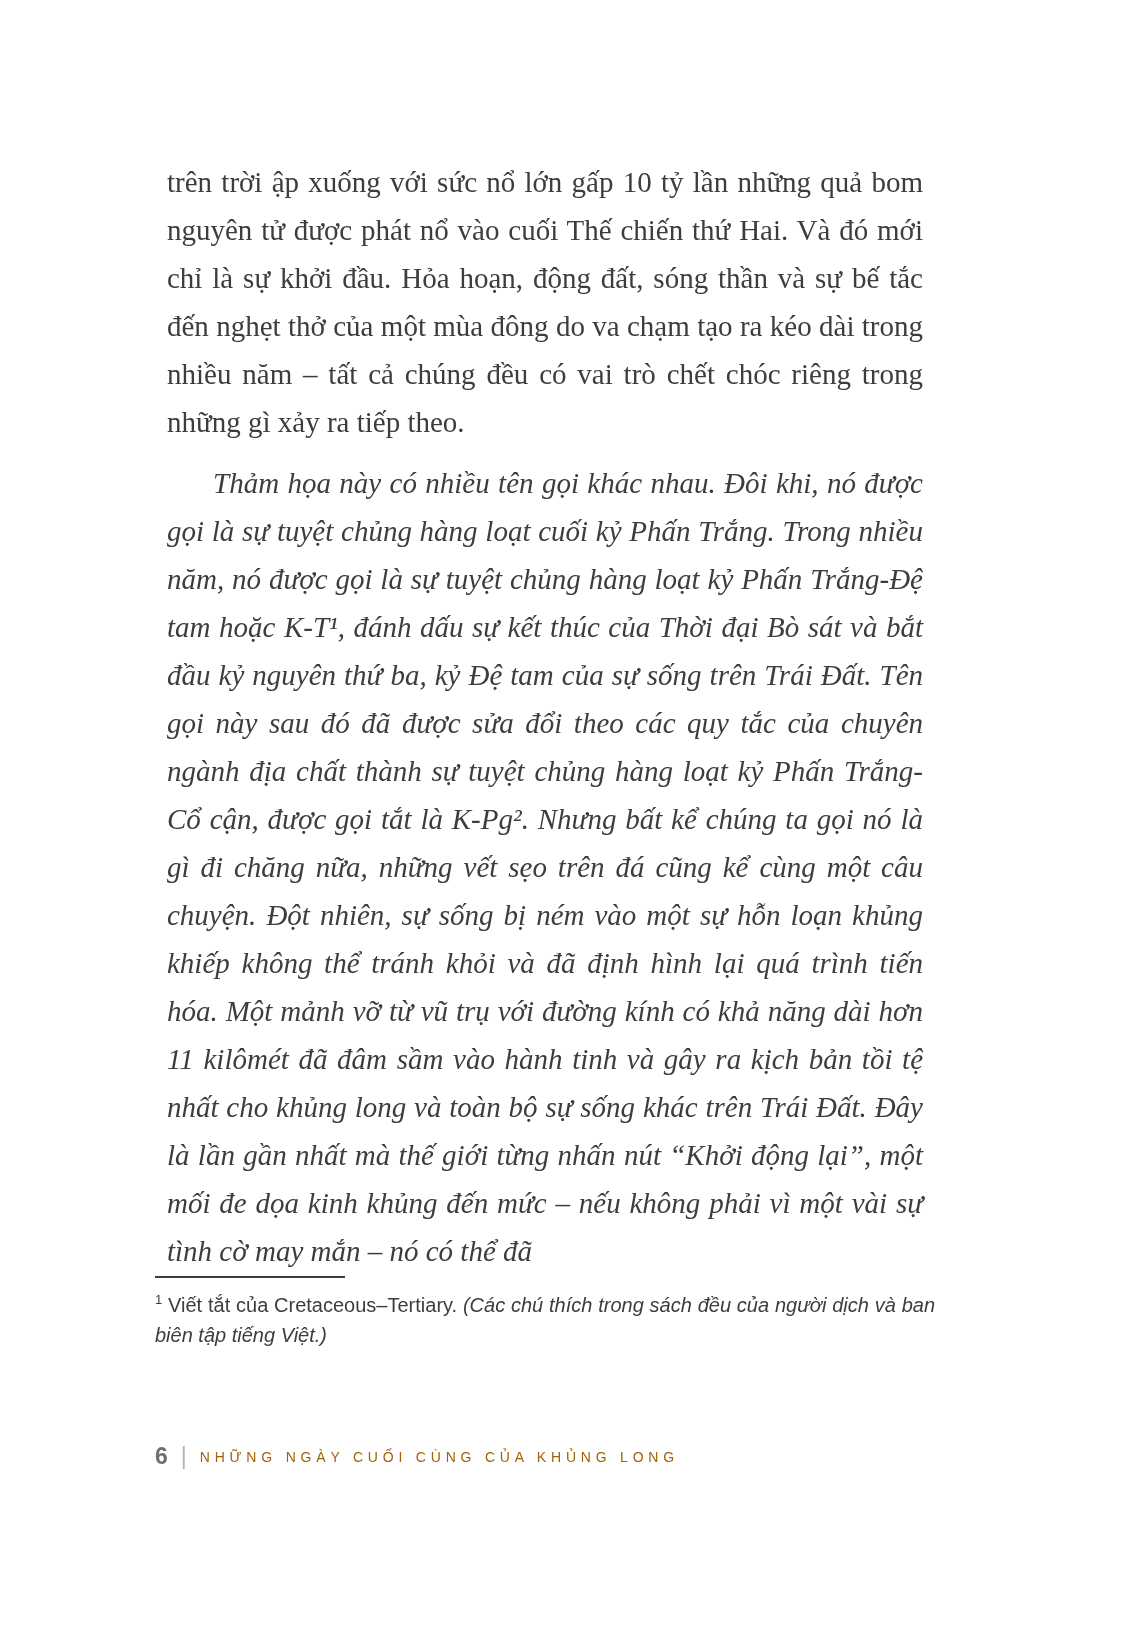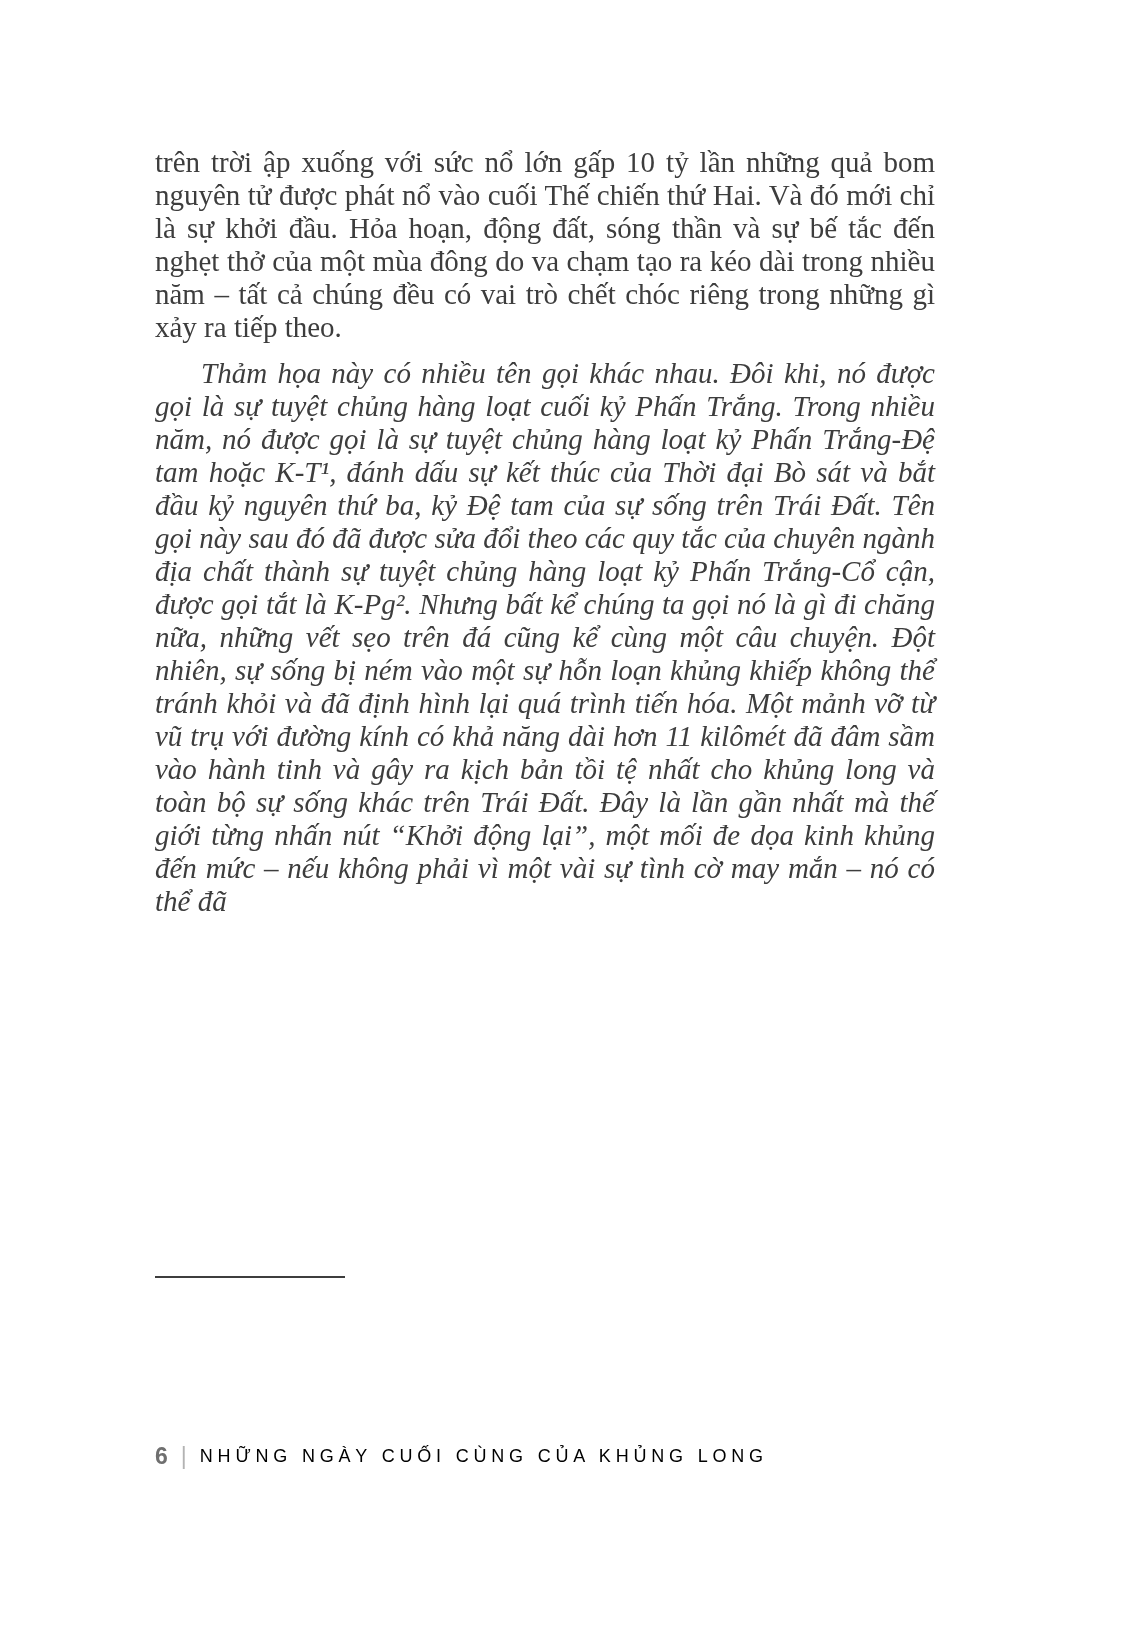--- a/index.html
+++ b/index.html
@@ -13,23 +13,23 @@
     font-family: "Liberation Serif", serif;
   }
   .text-block {
     position: absolute;
     left: 155px;
     top: 146px;
     width: 780px;
     color: #3d3d3d;
   }
   .text-block p {
-    margin: 0;
+    margin: 12px;
     font-size: 29px;
-    line-height: 33px;
+    line-height: 48px;
     text-align: justify;
     font-weight: 400;
   }
   .text-block p.indent {
     text-indent: 46px;
     margin-top: 13px;
     font-style: italic;
   }
   .footnotes {
     position: absolute;
@@ -71,37 +71,38 @@
     font-weight: bold;
     color: #6f6f6f;
   }
   .footer-sep {
     margin: 0 13px;
     font-size: 23px;
     font-weight: 200;
     color: #b3b3b3;
   }
   .book-title {
-    font-size: 18px;
+    font-size: 14px;
     letter-spacing: 4.8px;
-    color: #000000;
+    color: #a16207;
   }
 </style>
 </head>
 <body>
 
 <main>
 
   <section class="text-block">
     <p>trên trời ập xuống với sức nổ lớn gấp 10 tỷ lần những quả bom nguyên tử được phát nổ vào cuối Thế chiến thứ Hai. Và đó mới chỉ là sự khởi đầu. Hỏa hoạn, động đất, sóng thần và sự bế tắc đến nghẹt thở của một mùa đông do va chạm tạo ra kéo dài trong nhiều năm – tất cả chúng đều có vai trò chết chóc riêng trong những gì xảy ra tiếp theo.</p>
     <p class="indent">Thảm họa này có nhiều tên gọi khác nhau. Đôi khi, nó được gọi là sự tuyệt chủng hàng loạt cuối kỷ Phấn Trắng. Trong nhiều năm, nó được gọi là sự tuyệt chủng hàng loạt kỷ Phấn Trắng-Đệ tam hoặc K-T¹, đánh dấu sự kết thúc của Thời đại Bò sát và bắt đầu kỷ nguyên thứ ba, kỷ Đệ tam của sự sống trên Trái Đất. Tên gọi này sau đó đã được sửa đổi theo các quy tắc của chuyên ngành địa chất thành sự tuyệt chủng hàng loạt kỷ Phấn Trắng-Cổ cận, được gọi tắt là K-Pg². Nhưng bất kể chúng ta gọi nó là gì đi chăng nữa, những vết sẹo trên đá cũng kể cùng một câu chuyện. Đột nhiên, sự sống bị ném vào một sự hỗn loạn khủng khiếp không thể tránh khỏi và đã định hình lại quá trình tiến hóa. Một mảnh vỡ từ vũ trụ với đường kính có khả năng dài hơn 11 kilômét đã đâm sầm vào hành tinh và gây ra kịch bản tồi tệ nhất cho khủng long và toàn bộ sự sống khác trên Trái Đất. Đây là lần gần nhất mà thế giới từng nhấn nút “Khởi động lại”, một mối đe dọa kinh khủng đến mức – nếu không phải vì một vài sự tình cờ may mắn – nó có thể đã</p>
   </section>
 
   <section class="footnotes">
     <div class="footnote-rule"></div>
+    <div class="footnote"><sup>1</sup><span> Viết tắt của Cretaceous–Tertiary. </span><span class="it">(Các chú thích trong sách đều của người dịch và ban biên tập tiếng Việt.)</span></div>
   </section>
 
   <footer class="page-footer">
     <span class="page-number">6</span>
     <span class="footer-sep">|</span>
     <span class="book-title">NHỮNG NGÀY CUỐI CÙNG CỦA KHỦNG LONG</span>
   </footer>
 
 </main>
 

